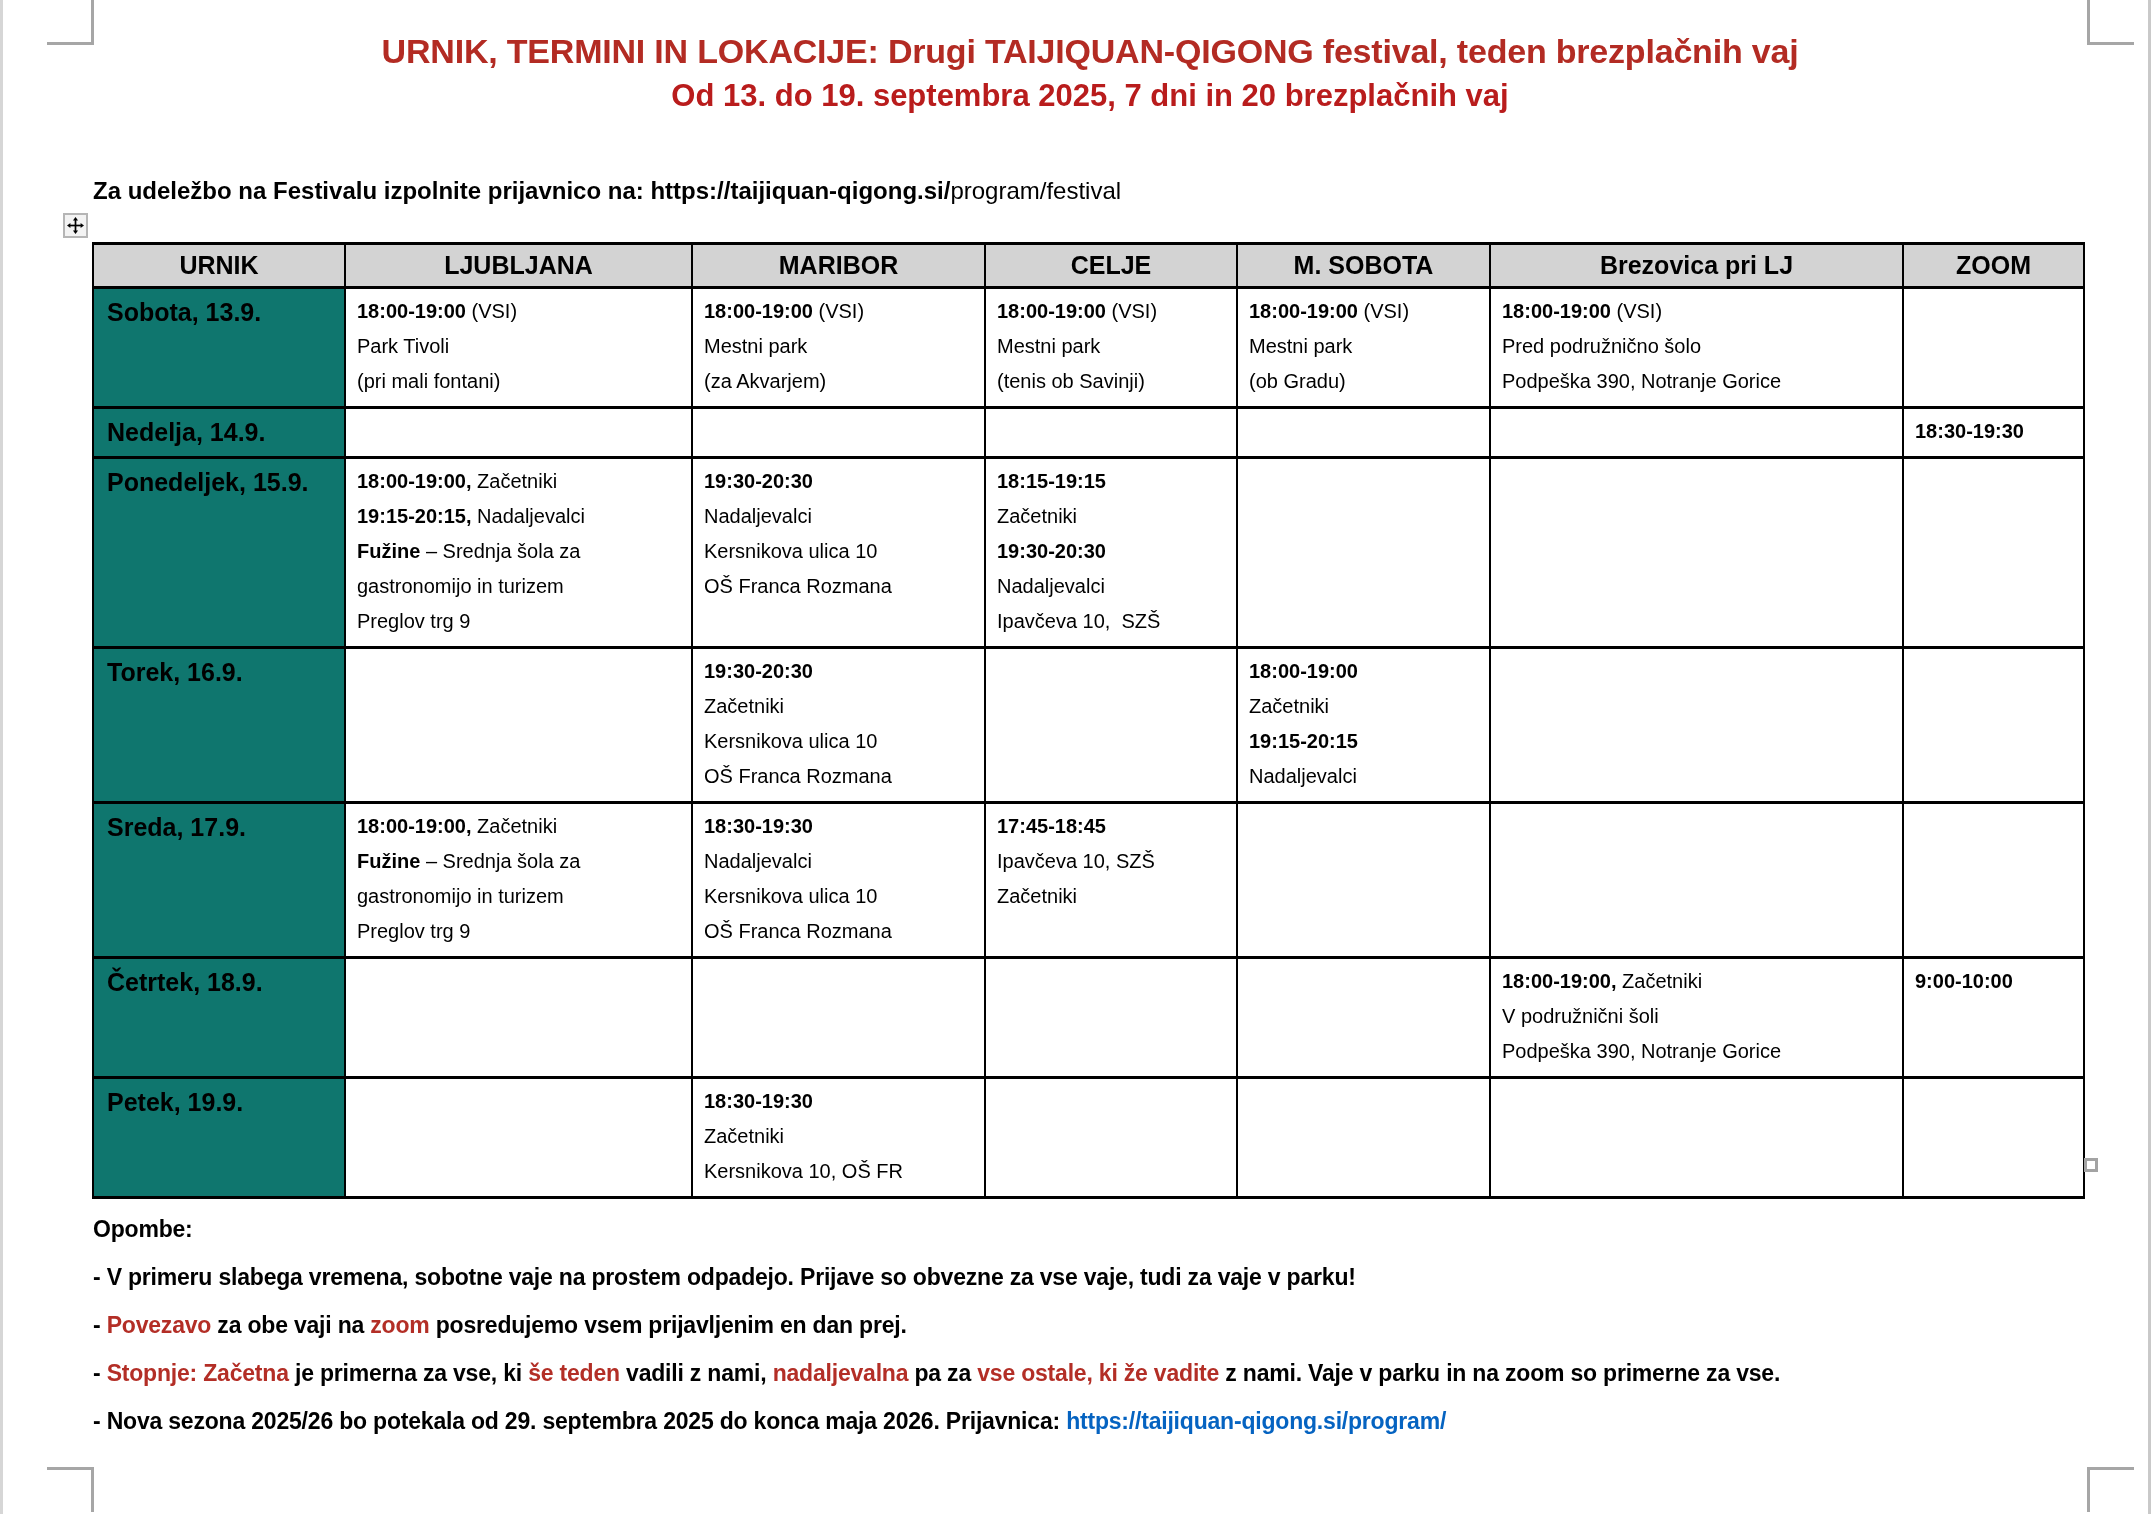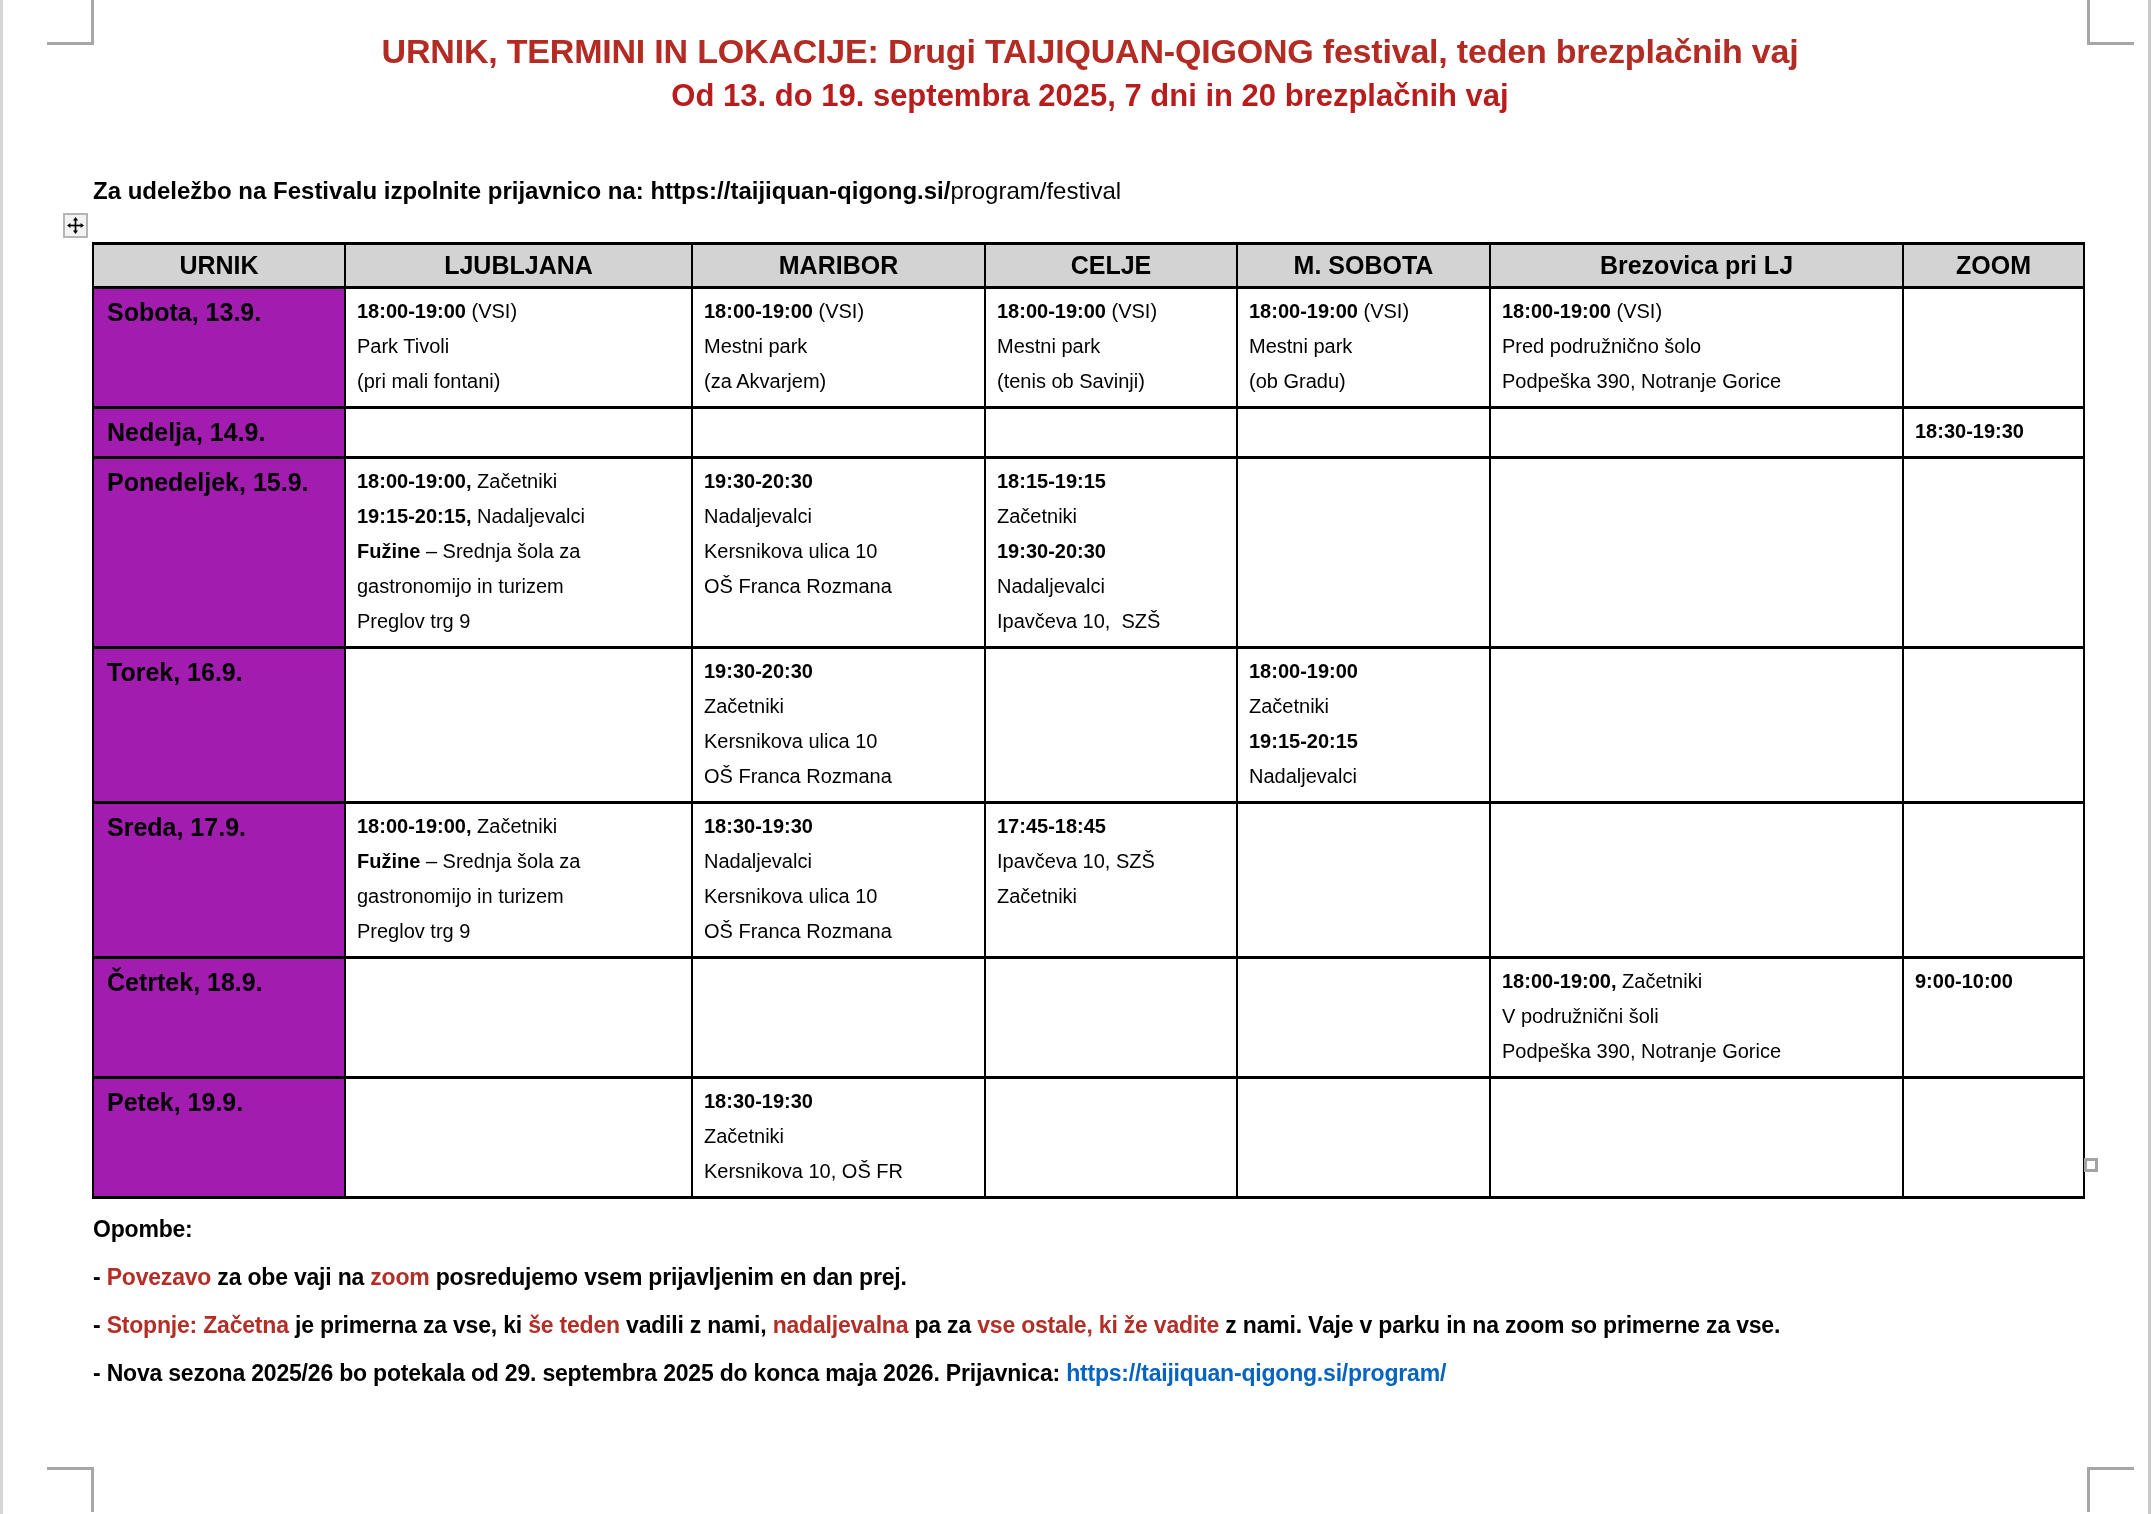--- a/index.html
+++ b/index.html
@@ -31,21 +31,21 @@
   table.sched{position:absolute;left:92px;top:242px;border-collapse:collapse;table-layout:fixed;}
   table.sched th,table.sched td{
     border:2px solid #000;border-top-width:3px;border-bottom-width:3px;
     vertical-align:top;box-sizing:border-box;
   }
   table.sched thead th{
     background:#d3d3d3;height:44px;text-align:center;vertical-align:middle;
     font-size:25px;font-weight:bold;padding:0 4px;
   }
   table.sched th.day{
-    background:#a21caf;text-align:left;font-size:25px;font-weight:bold;
+    background:#0f766e;text-align:left;font-size:25px;font-weight:bold;
     padding:6px 22px 6px 13px;line-height:35px;
   }
   table.sched td{padding:5px 8px 7px 11px;font-size:20px;line-height:35px;font-weight:normal;}
   table.sched td .line{white-space:pre-wrap;}
   table.sched .b{font-weight:bold;}
   
   .resize-handle{position:absolute;left:2084px;top:1158px;width:14px;height:14px;background:#fff;
     border:3px solid #a3a3a3;box-sizing:border-box;z-index:5;}
   
   .notes{position:absolute;left:93px;top:1205px;font-size:23px;font-weight:bold;line-height:48px;}
@@ -241,16 +241,17 @@
         <td></td>
         <td></td>
       </tr>
     </tbody>
 </table>
 
 <div class="resize-handle"></div>
 
 <div class="notes">
     <div class="note-line"><span>Opombe:</span></div>
+    <div class="note-line"><span>- V primeru slabega vremena, sobotne vaje na prostem odpadejo. Prijave so obvezne za vse vaje, tudi za vaje v parku!</span></div>
     <div class="note-line"><span>- </span><span class="red">Povezavo</span><span> za obe vaji na </span><span class="red">zoom</span><span> posredujemo vsem prijavljenim en dan prej.</span></div>
     <div class="note-line"><span>- </span><span class="red">Stopnje: Začetna</span><span> je primerna za vse, ki </span><span class="red">še teden</span><span> vadili z nami, </span><span class="red">nadaljevalna</span><span> pa za </span><span class="red">vse ostale, ki že vadite</span><span> z nami. Vaje v parku in na zoom so primerne za vse.</span></div>
     <div class="note-line"><span>- Nova sezona 2025/26 bo potekala od 29. septembra 2025 do konca maja 2026. Prijavnica: </span><span class="link">https://taijiquan-qigong.si/program/</span></div>
   </div>
 
 </body></html>

